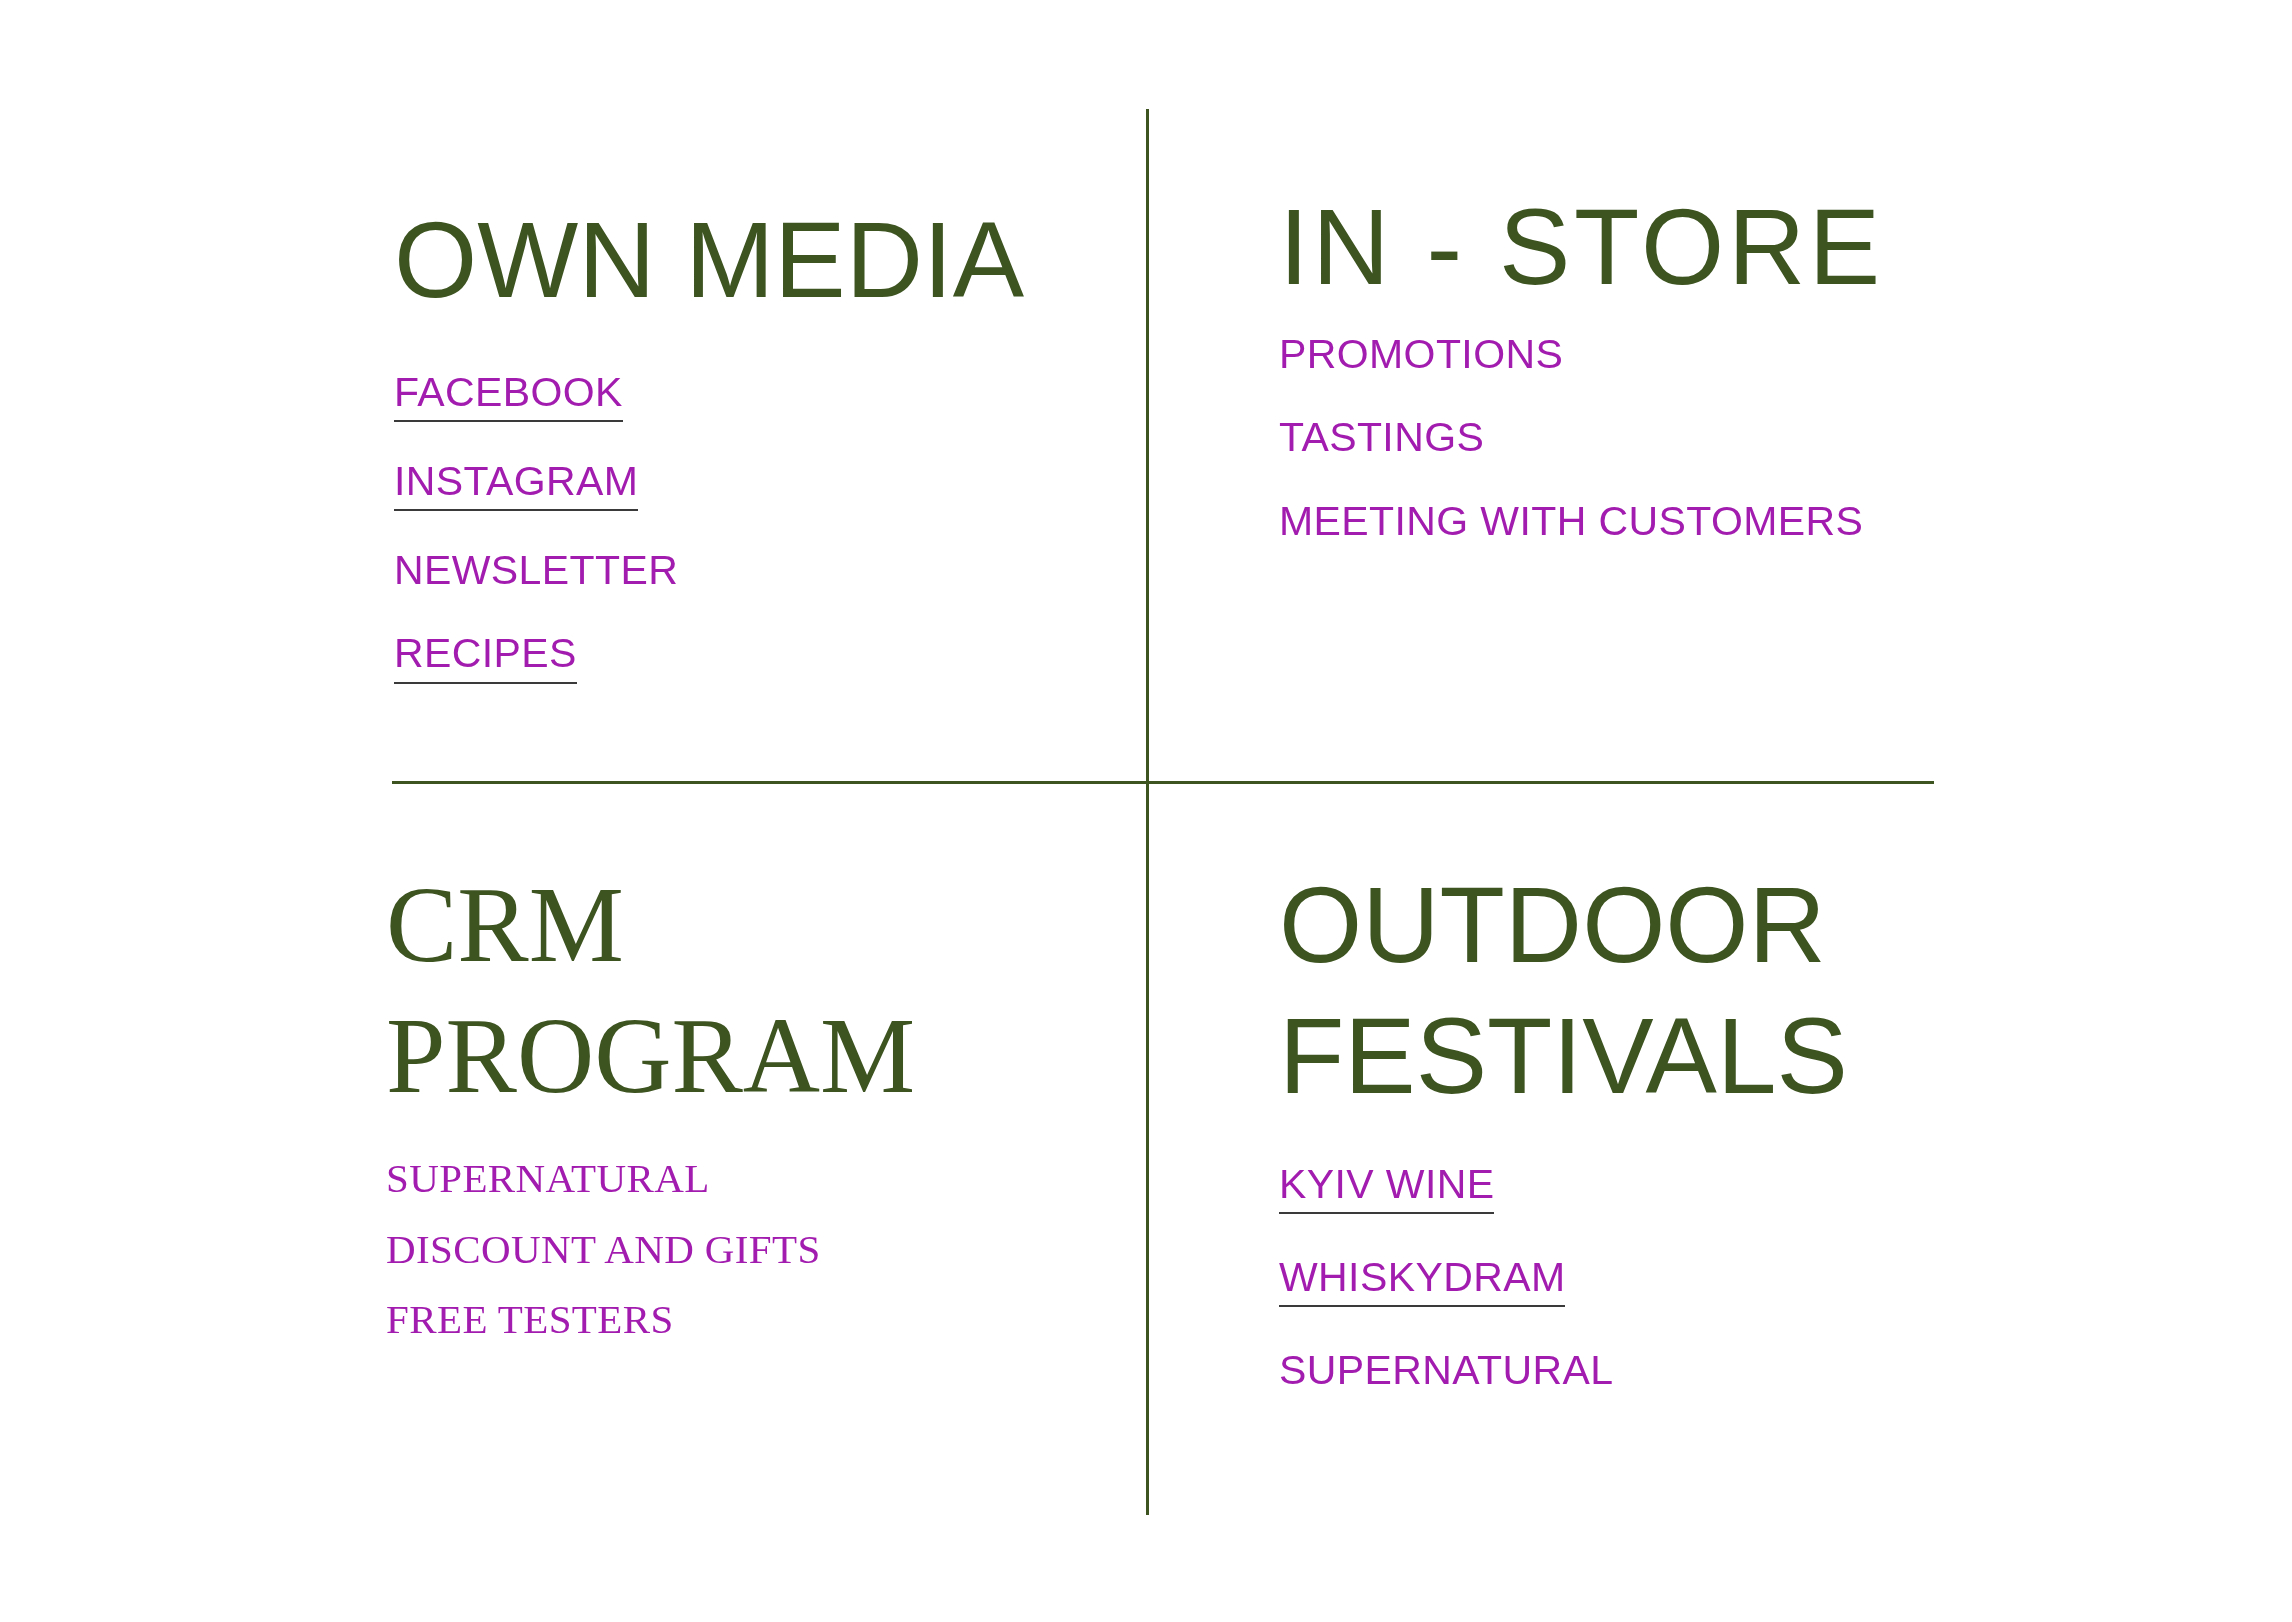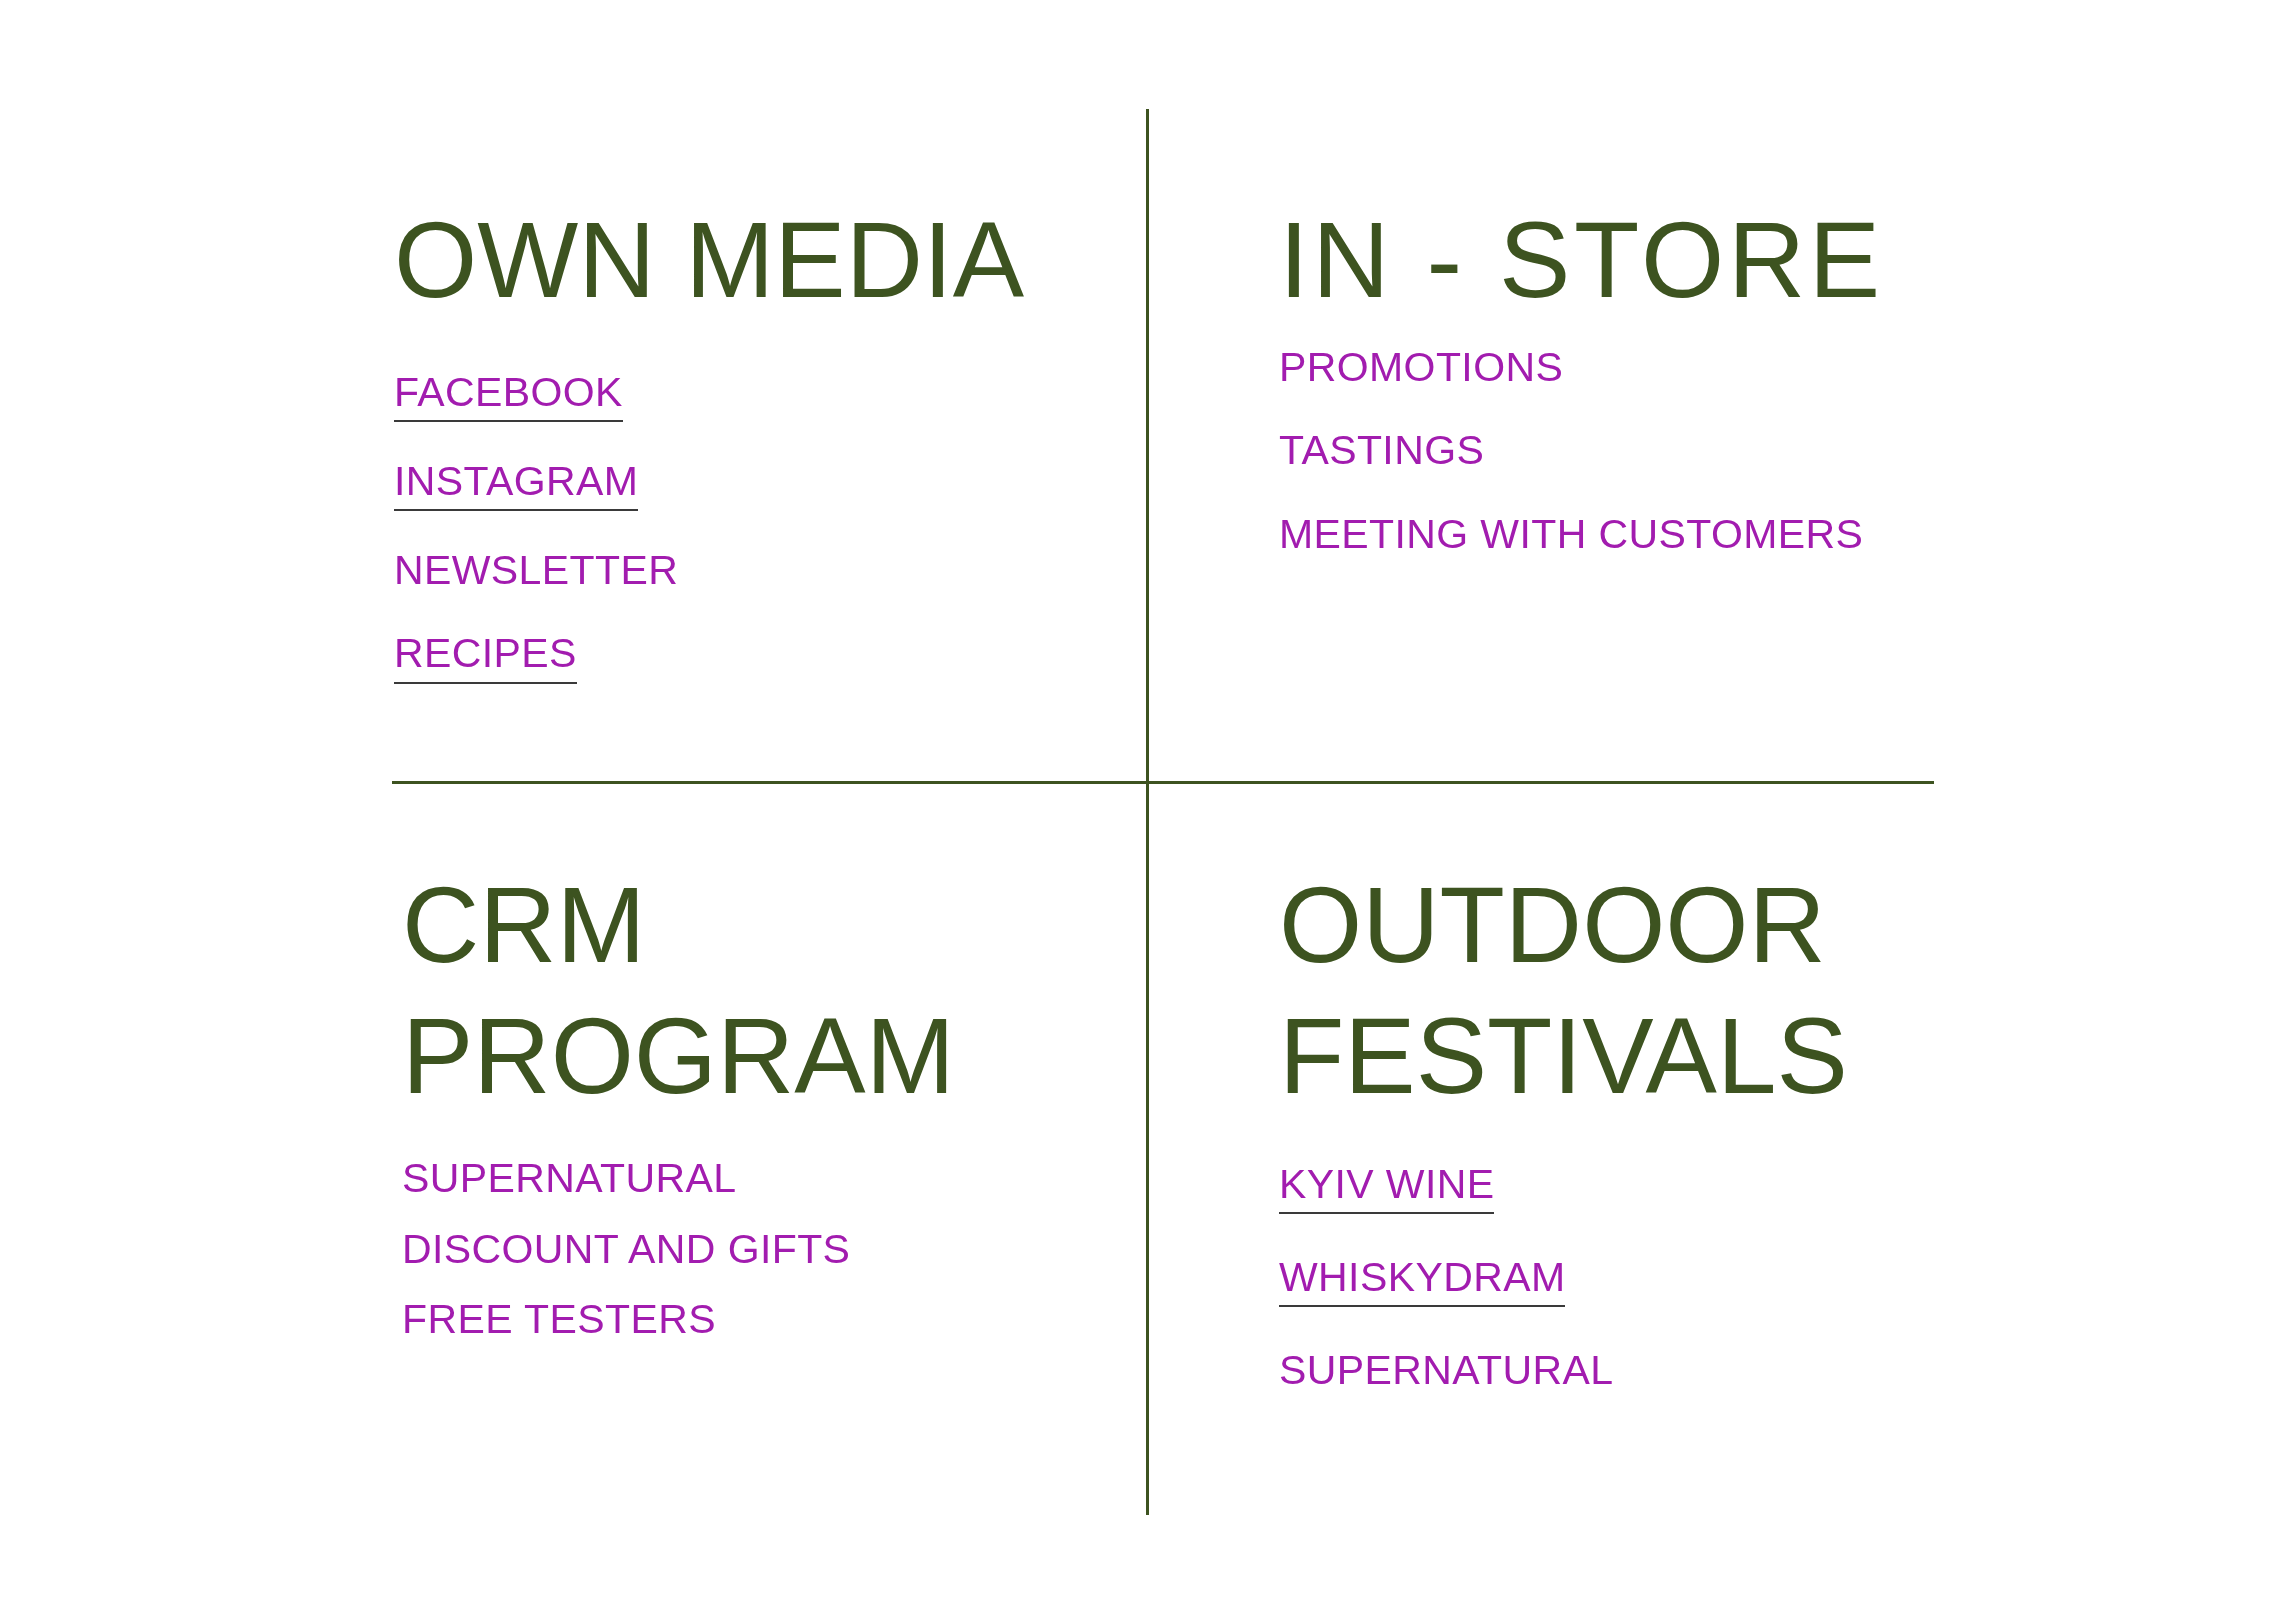--- a/index.html
+++ b/index.html
@@ -34,22 +34,22 @@
     height: 2.7px;
     background: #3d5320;
   }
 
   
   .quadrant {
     position: absolute;
     box-sizing: border-box;
   }
   .q-tl { left: 394px;  top: 195px;  width: 716px;  }
-  .q-tr { left: 1279px; top: 195px;  width: 806px;  }
-  .q-bl { left: 402px;  top: 860px;  width: 716px;  }
+  .q-tr { left: 1279px; top: 182px;  width: 806px;  }
+  .q-bl { left: 386px;  top: 860px;  width: 716px; font-family: Liberation Serif, serif;  }
   .q-br { left: 1279px; top: 860px;  width: 806px;  }
 
   
   .heading {
     color: #3d5320;
     font-size: 107px;
     font-weight: 400;
     line-height: 1.22;
     letter-spacing: 0px;
     margin: 0;

